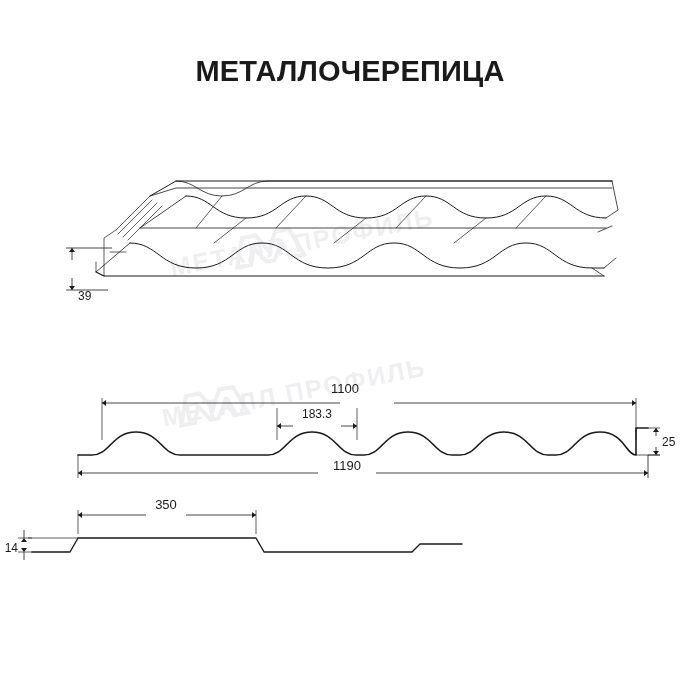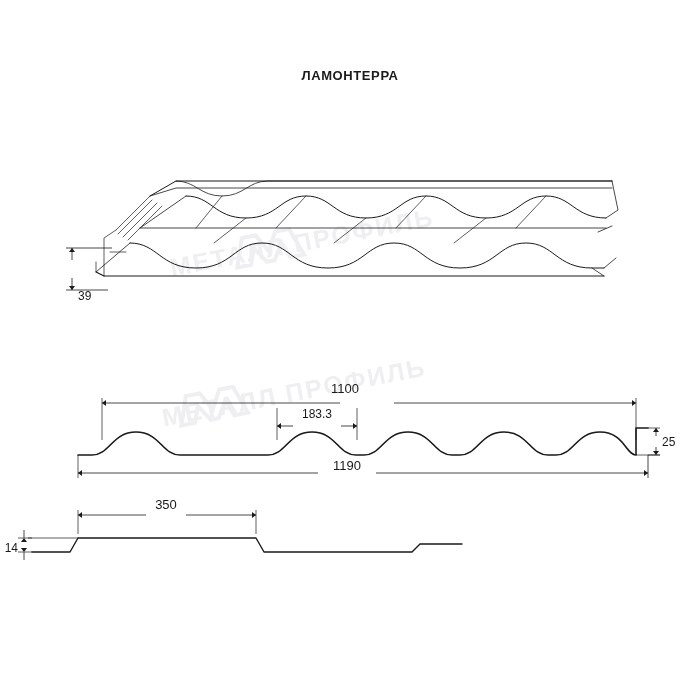--- a/index.html
+++ b/index.html
@@ -71,21 +71,21 @@
     letter-spacing: 2px;
     transform: rotate(-11deg);
   }
 </style>
 </head>
 <body>
 
 <div class="page">
 
   <div class="title-block">
-    <div class="title-sub">ЛАМОНТЕРРА</div>
+    <div class="title-main">МЕТАЛЛОЧЕРЕПИЦА</div>
   </div>
 
   <div class="wm wm1">МЕТАЛЛ ПРОФИЛЬ</div>
   <div class="wm wm2">МЕТАЛЛ ПРОФИЛЬ</div>
 
   <svg class="drawing" viewBox="0 0 700 700" xmlns="http://www.w3.org/2000/svg">
 
     <g opacity="1">
       <g transform="translate(232,240) rotate(-11)">
         <path d="M0 28 L10 0 L24 0 L34 18 L44 0 L58 0 L68 28 L54 28 L48 12 L38 28 L30 28 L20 12 L14 28 Z" fill="none" stroke="#efeff1" stroke-width="4"></path>

